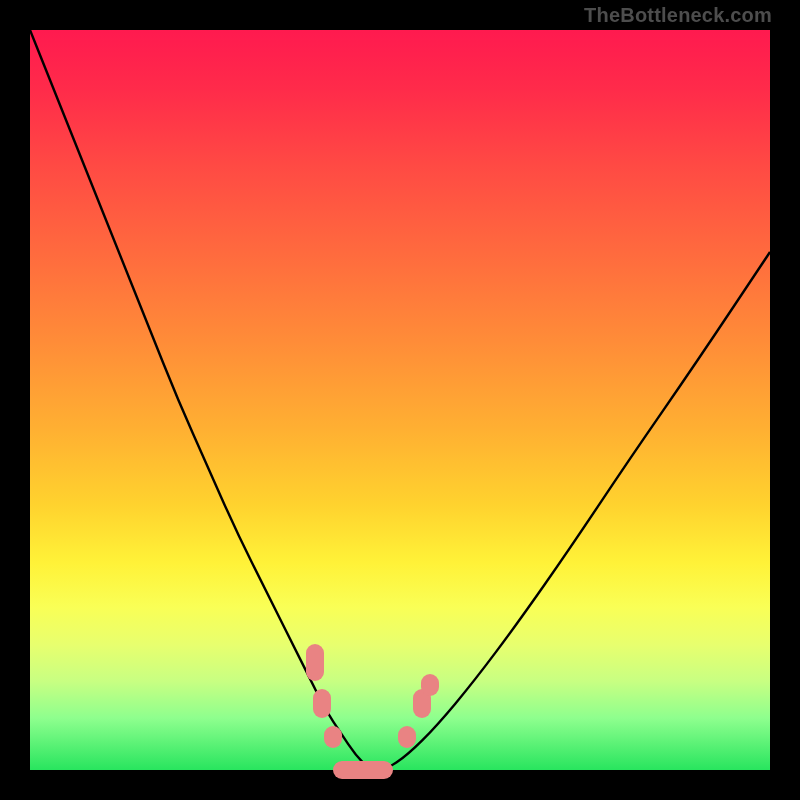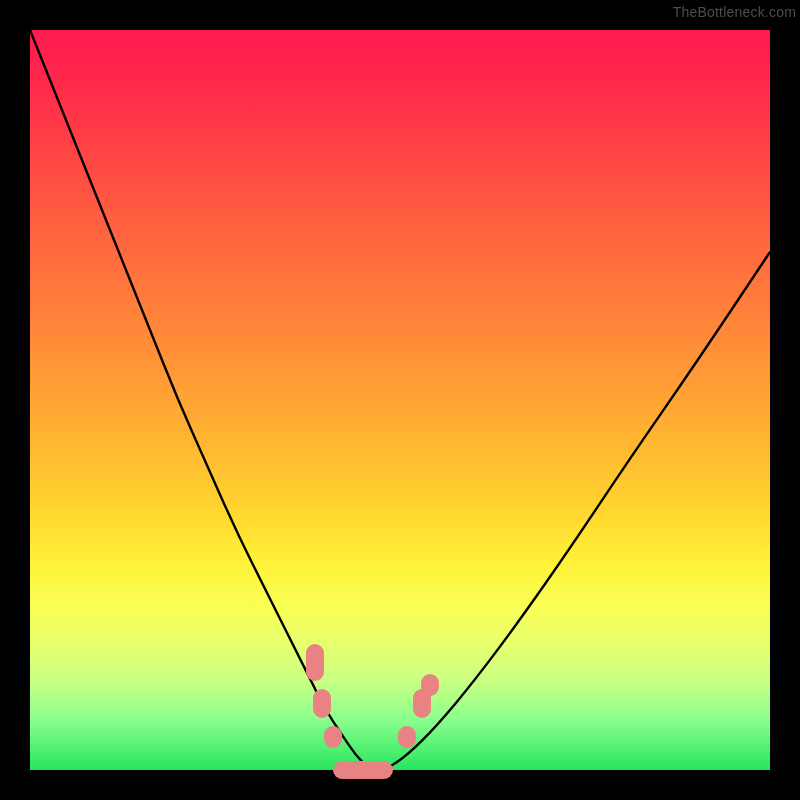--- a/index.html
+++ b/index.html
@@ -39,24 +39,24 @@
       #f9ff56 78%,
       #e8ff6e 83%,
       #c8ff82 88%,
       #8eff8e 93%,
       #28e55e 100%
     );
   }
   .watermark {
     position: absolute;
     top: 4px;
-    right: 4px;
+    right: 28px;
     color: #4d4d4d;
-    font-size: 14px;
-    font-weight: 400;
+    font-size: 20px;
+    font-weight: 700;
     letter-spacing: 0.2px;
   }
   svg.curve {
     position: absolute;
     left: 30px;
     top: 30px;
     width: 740px;
     height: 740px;
     pointer-events: none;
   }

